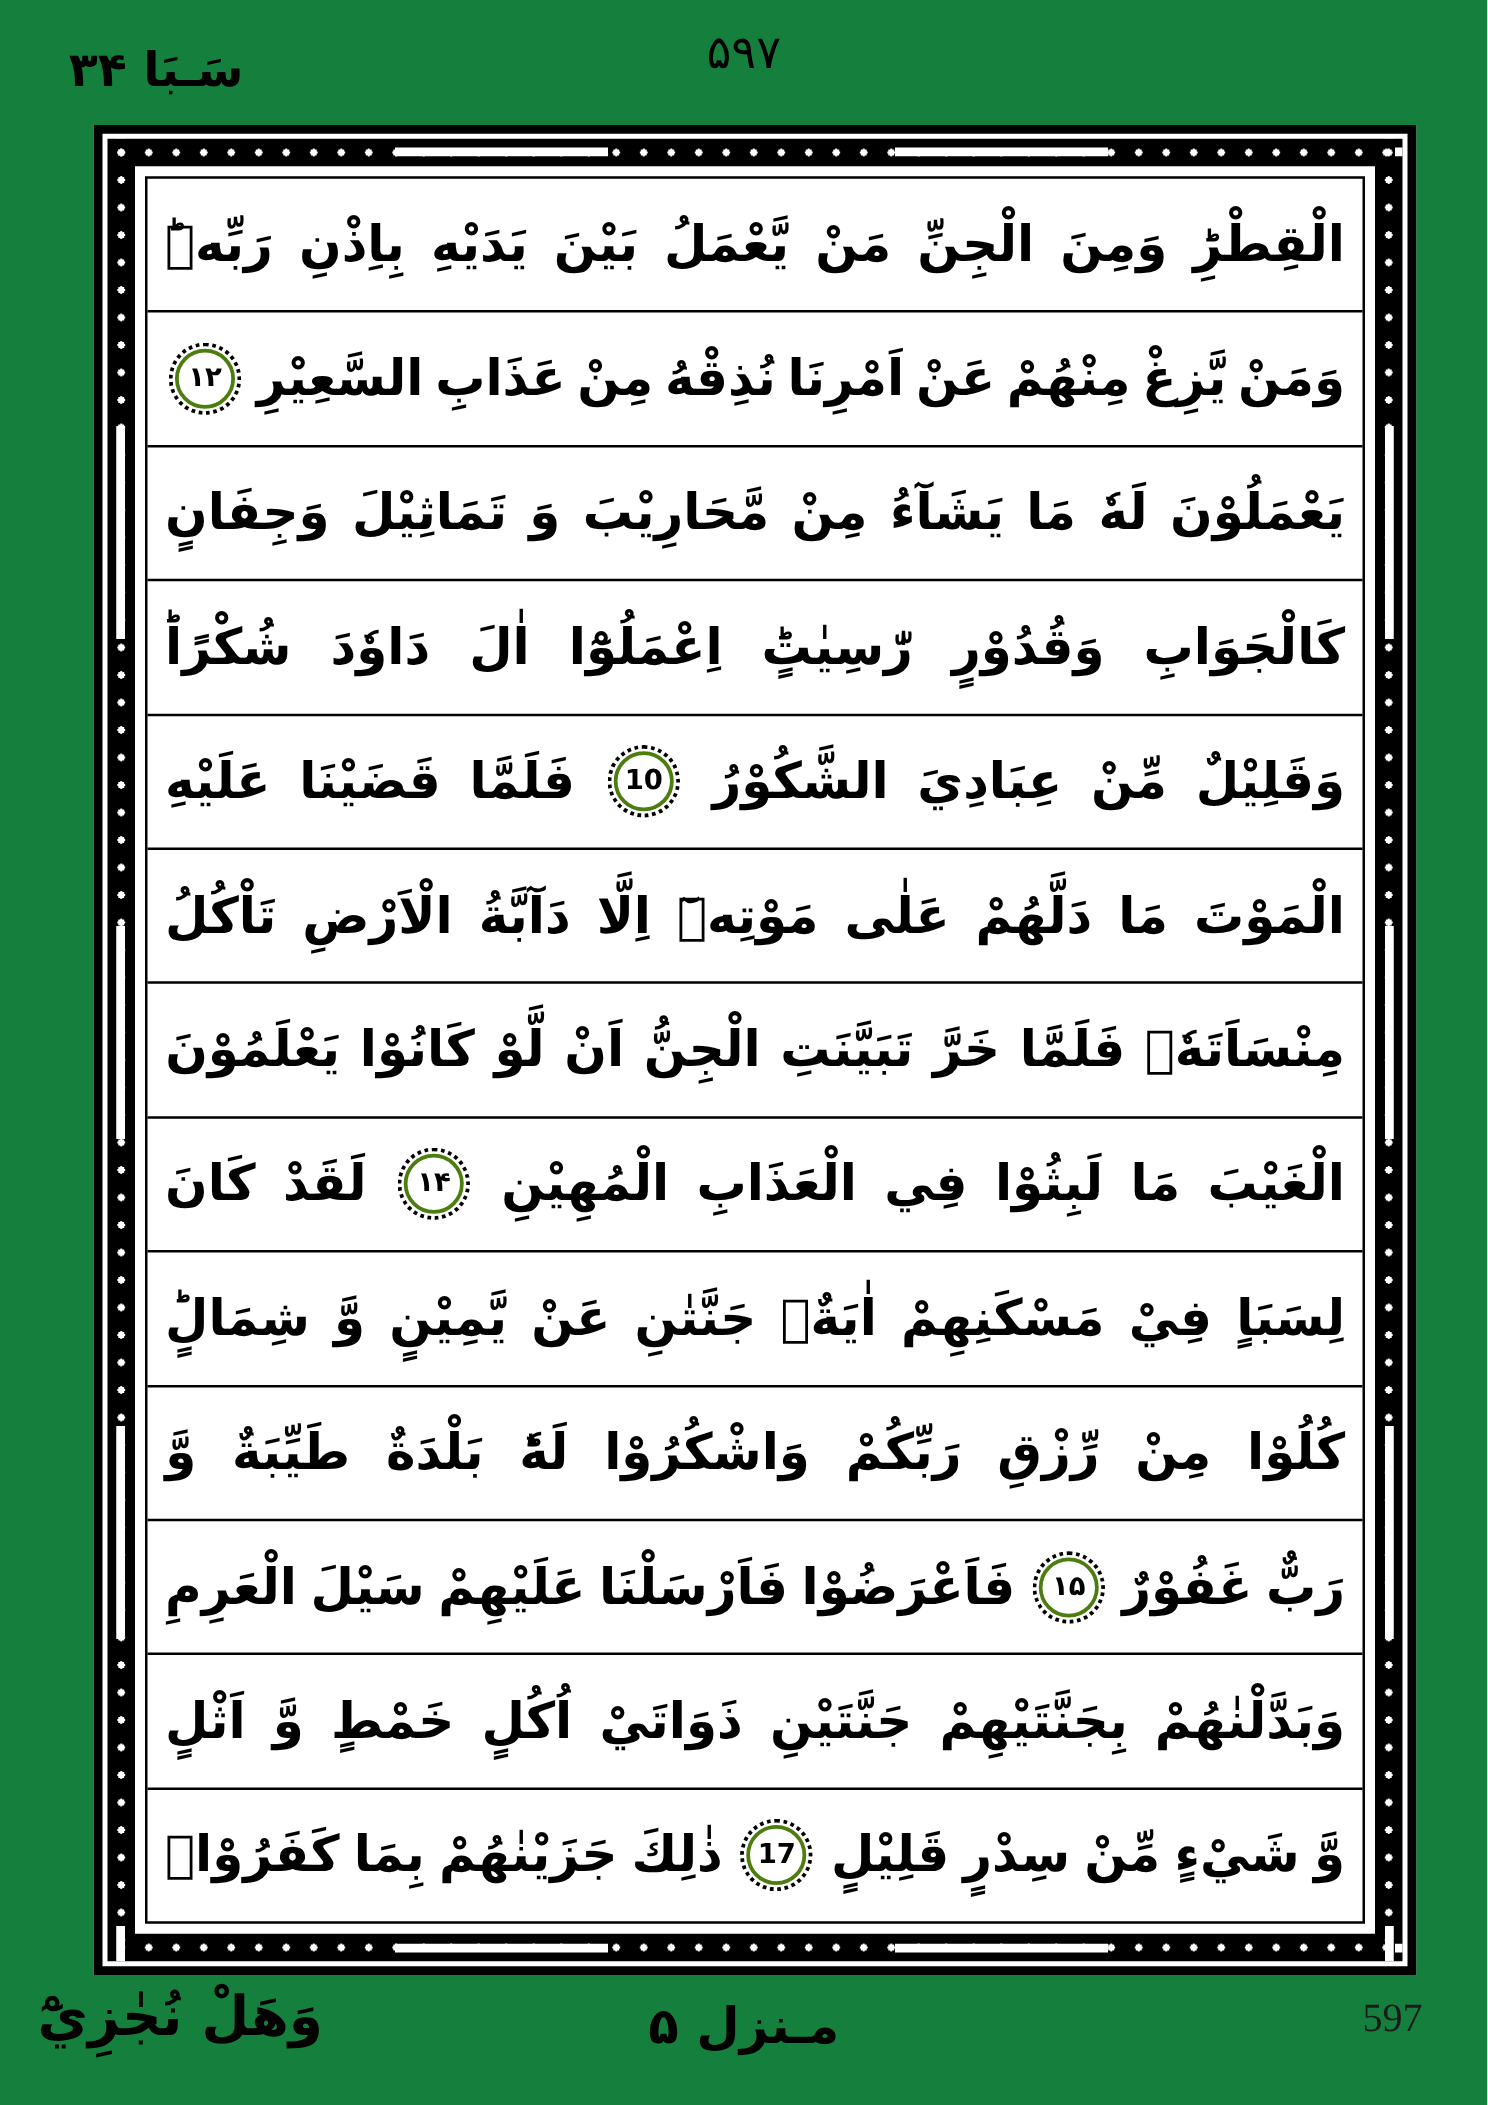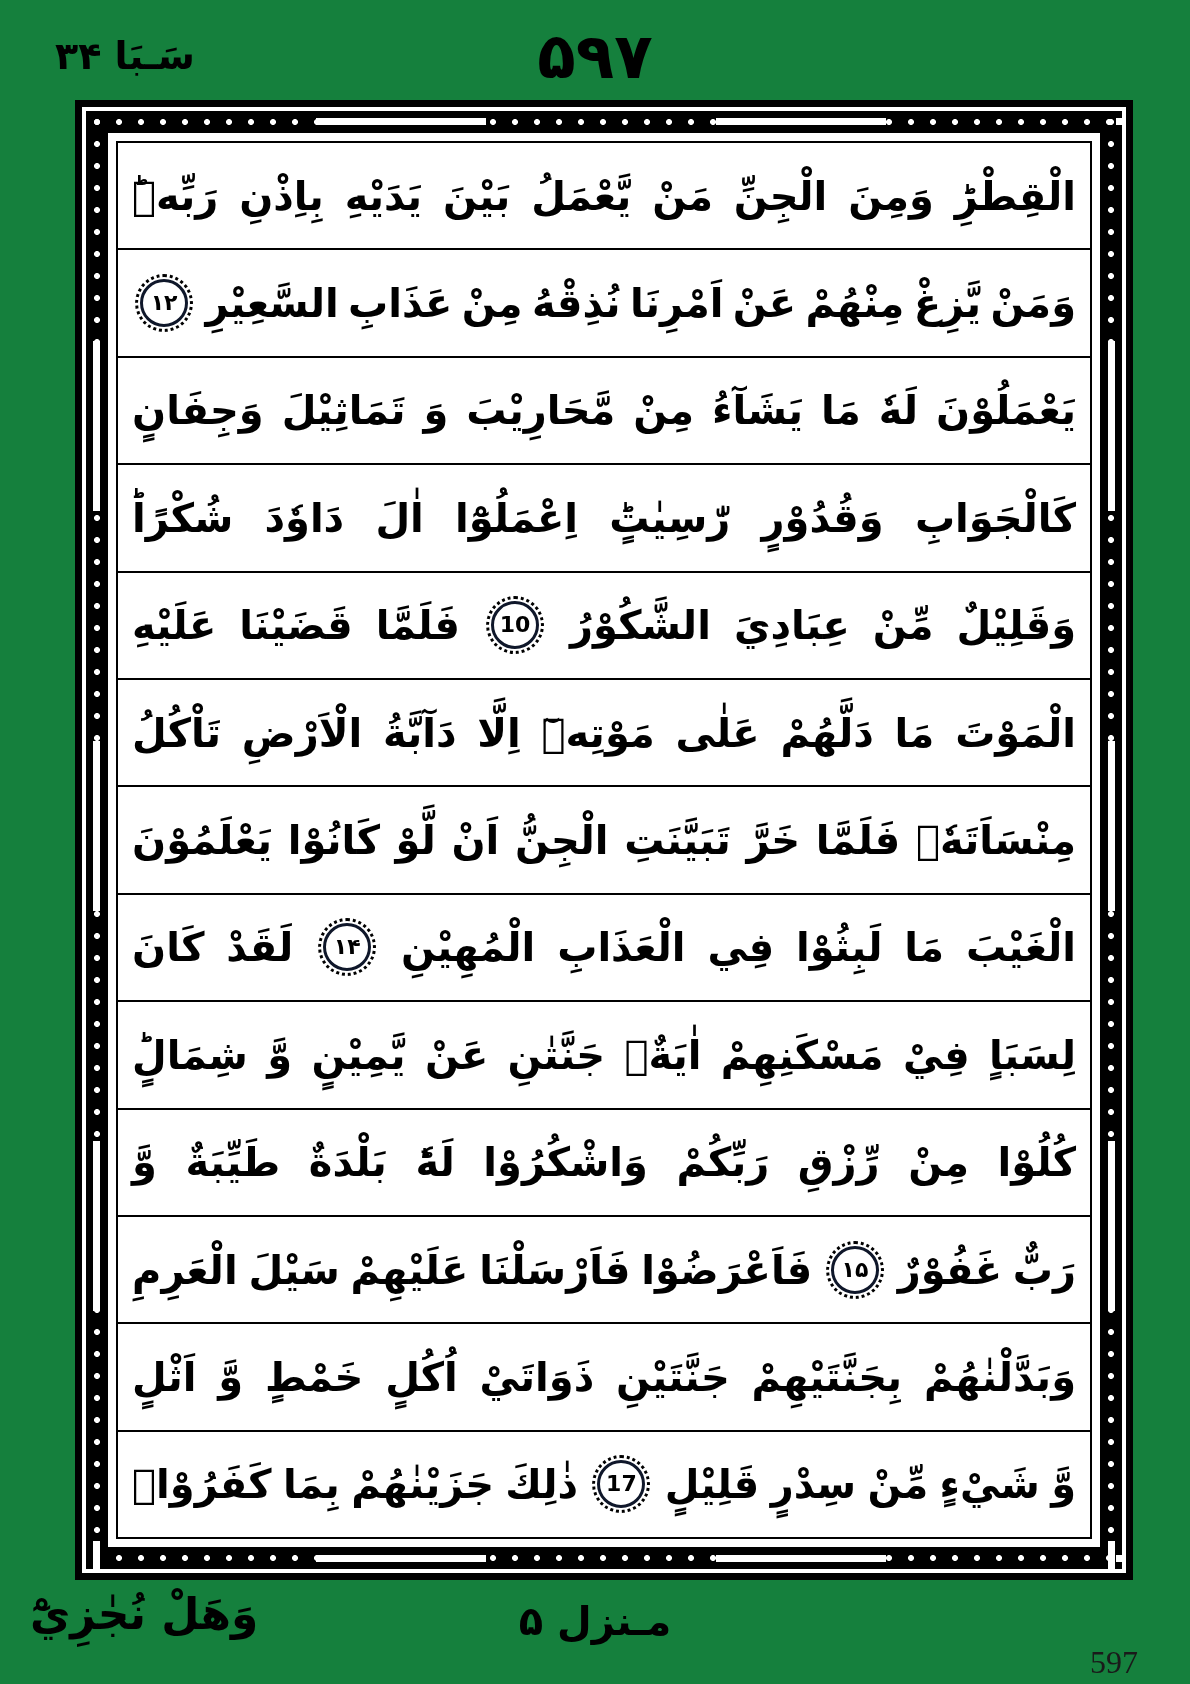--- a/index.html
+++ b/index.html
@@ -13,21 +13,21 @@
   }
   .arabic { direction: rtl; unicode-bidi: isolate; }
 
   
   .surah-label {
     position: absolute; top: 34px; left: 55px;
     font-size: 38px; font-weight: bold; letter-spacing: 2px;
   }
   .pagenum-top {
     position: absolute; top: 20px; left: 50%; transform: translateX(-50%);
-    font-size: 63px; font-weight: bold;
+    font-size: 37px; font-weight: normal;
   }
   .juz-label {
     position: absolute; top: 26px; right: 22px;
     font-size: 38px; font-weight: bold;
   }
 
   
   .frame {
     position: absolute; top: 100px; left: 75px;
     width: 1058px; height: 1480px;
@@ -71,21 +71,21 @@
     padding: 0 14px;
     font-size: 40px; font-weight: bold;
     line-height: 1;
   }
   .qrow:last-child { border-bottom: none; }
   .word { white-space: nowrap; }
   .vmarker {
     flex: 0 0 auto;
     display: inline-flex; align-items: center; justify-content: center;
     width: 48px; height: 48px; box-sizing: border-box;
-    border: 3px solid #0f172a; border-radius: 50%;
+    border: 3px solid #4d7c0f; border-radius: 50%;
     outline: 3px dotted #000; outline-offset: 2px;
     margin: 0 8px;
   }
   .vnum { font-size: 22px; font-weight: bold; line-height: 1; }
 
   
   .catchword {
     position: absolute; left: 30px; top: 1588px;
     font-size: 44px; font-weight: bold;
   }
@@ -94,21 +94,21 @@
     font-size: 40px; font-weight: bold;
   }
   .brand {
     position: absolute; left: 720px; top: 1608px;
     font-family: "Liberation Sans", sans-serif;
     font-size: 40px; font-weight: bold; letter-spacing: -1px;
   }
   .pagenum-bottom {
     position: absolute; right: 52px; top: 1596px;
     font-family: "Liberation Serif", serif;
-    font-size: 32px; color: #1a1a1a; margin-top: 48px;
+    font-size: 32px; color: #1a1a1a;
   }
 </style>
 </head>
 <body>
 
 <div class="page">
 
   <div class="surah-label arabic">سَـبَا ۳۴</div>
   <div class="pagenum-top arabic">۵۹۷</div>
 

